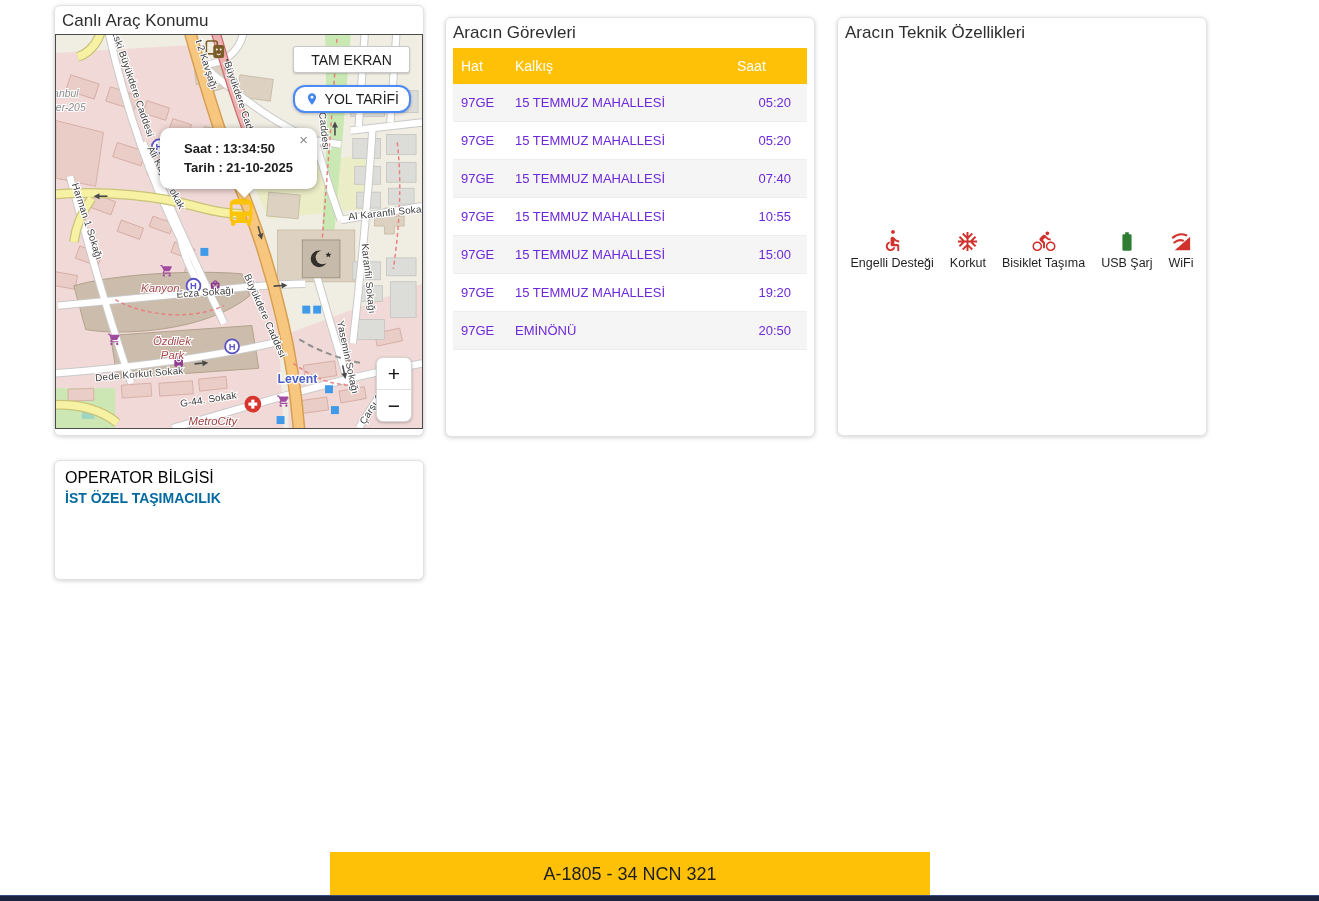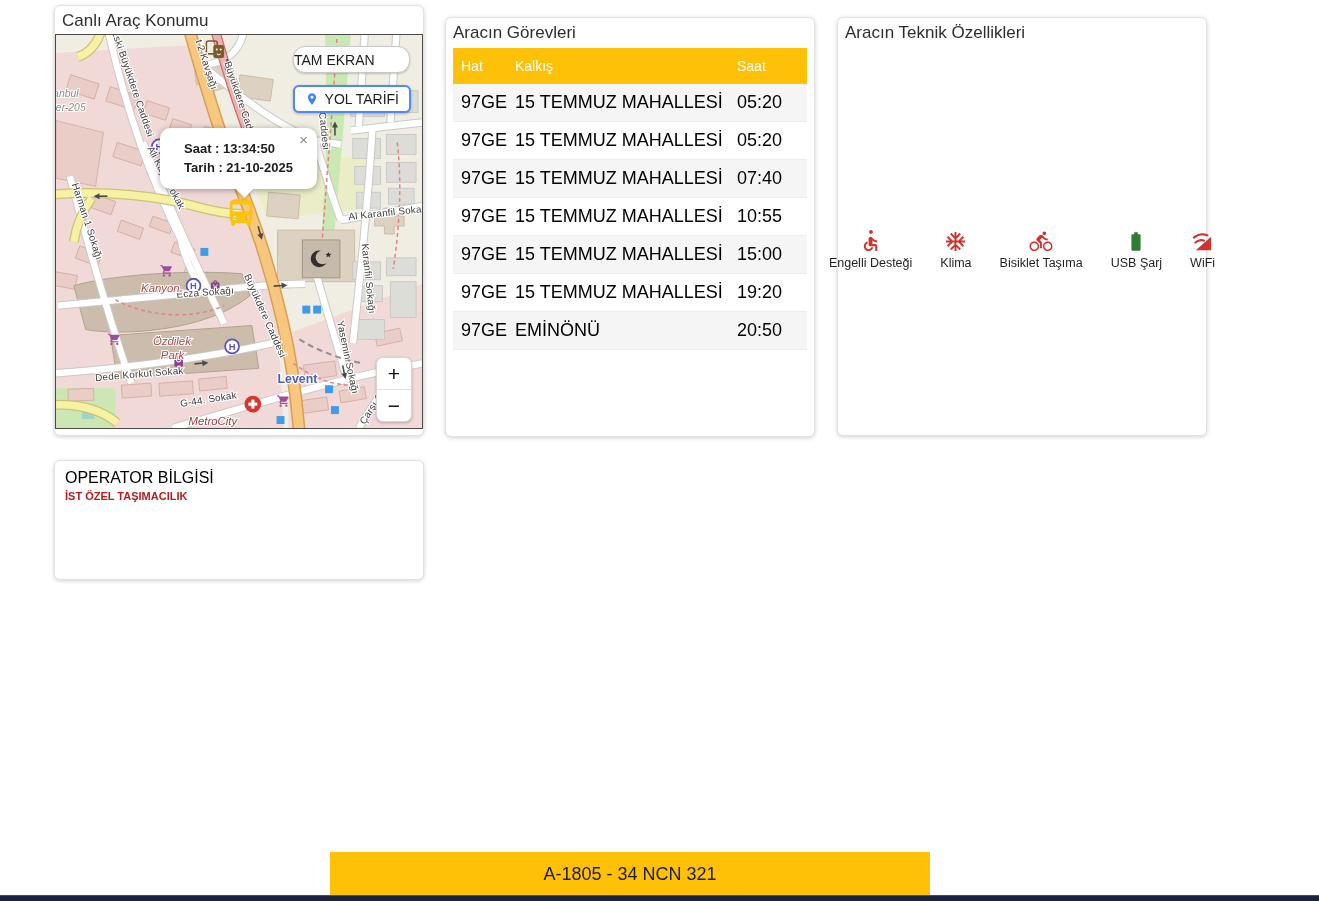--- a/index.html
+++ b/index.html
@@ -20,26 +20,26 @@
   .ml{font-size:10px;fill:#3d3d3d;stroke:#fff;stroke-width:2.2px;paint-order:stroke;letter-spacing:.2px}
   .ml-poi{font-size:11.5px;font-style:italic;fill:#a8494f;stroke:#fff;stroke-width:2.2px;paint-order:stroke}
   .ml-gray{font-size:10.5px;font-style:italic;fill:#8c8c8c;stroke:#fff;stroke-width:2px;paint-order:stroke}
   .ml-station{font-size:12.5px;font-weight:bold;fill:#4a5ec4;stroke:#fff;stroke-width:2.4px;paint-order:stroke}
   .ml-metro{font-size:11.5px;font-style:italic;fill:#9c3c3c;stroke:#fff;stroke-width:2.2px;paint-order:stroke}
   .htxt{font-size:9.5px;font-weight:bold;fill:#5a53c5}
   .bstop{fill:#3f9bea}
 
   .btn-fullscreen{
     position:absolute;top:11px;right:12px;width:115px;height:25px;background:#fff;
-    border:1px solid #c8c8c8;border-radius:12px;font-size:14px;color:#1d1d1d;
-    display:flex;align-items:center;z-index:6;box-shadow:0 1px 2px rgba(0,0,0,.2);cursor:pointer
+    border:1px solid #c8c8c8;border-radius:3px;font-size:14px;color:#1d1d1d;
+    display:flex;align-items:center;justify-content:center;z-index:6;box-shadow:0 1px 2px rgba(0,0,0,.2);cursor:pointer
   }
   .btn-directions{
     position:absolute;top:50px;right:11px;height:24px;padding:0 10px;background:#fff;
-    border:2px solid #4c8bf5;border-radius:6px;font-size:14px;color:#1d1d1d;
+    border:2px solid #4c8bf5;border-radius:12px;font-size:14px;color:#1d1d1d;
     display:flex;align-items:center;gap:6px;z-index:6;box-shadow:0 1px 3px rgba(0,0,0,.25);cursor:pointer
   }
   .map-popup{
     position:absolute;left:104px;top:93px;width:157px;height:61px;background:#fff;border-radius:10px;
     box-shadow:0 1px 6px rgba(0,0,0,.35);z-index:5;box-sizing:border-box;padding:11px 0 0 24px;
     font-size:13px;font-weight:bold;color:#1d1d1d;line-height:19px
   }
   .popup-close{position:absolute;top:2px;right:9px;font-size:15px;color:#8a8a8a;font-weight:400;cursor:pointer}
   .popup-tail{position:absolute;left:78px;bottom:-6px;width:13px;height:13px;background:#fff;transform:rotate(45deg);box-shadow:2px 2px 3px rgba(0,0,0,.12)}
   .bus-marker{position:absolute;left:168px;top:161px;z-index:4}
@@ -49,36 +49,36 @@
   }
   .zoom-btn{height:31px;display:flex;align-items:center;justify-content:center;font-size:21px;color:#111;cursor:pointer}
   .zoom-btn + .zoom-btn{border-top:1px solid #e0e0e0}
 
   
   #card-duties{left:445px;top:17px;width:370px;height:420px}
   .duty-table{margin:2px 7px 4px}
   .duty-head{display:grid;grid-template-columns:62px 1fr 70px;background:#FFC107;color:#fff;font-size:14px;height:36px;align-items:center}
   .duty-head .c1{padding-left:8px}
   .duty-head .c3{padding-right:16px}
-  .duty-row{display:grid;grid-template-columns:62px 1fr 70px;height:37px;align-items:center;font-size:18px;color:#000000;border-bottom:1px solid #ededed}
+  .duty-row{display:grid;grid-template-columns:62px 1fr 70px;height:37px;align-items:center;font-size:13px;color:#6d28d9;border-bottom:1px solid #ededed}
   .duty-row .c1{padding-left:8px}
-  .duty-row .c3{text-align:left;padding-right:16px}
+  .duty-row .c3{text-align:right;padding-right:16px}
   .duty-body .duty-row:nth-child(odd){background:#f5f5f5}
 
   
   #card-features{left:837px;top:17px;width:370px;height:419px}
-  .features-row{display:flex;justify-content:center;align-items:flex-end;gap:28px;margin-top:184px}
+  .features-row{display:flex;justify-content:center;align-items:flex-end;gap:16px;margin-top:184px}
   .feature{display:flex;flex-direction:column;align-items:center;gap:3px}
   .feature .ficon svg{display:block}
   .flabel{font-size:12.5px;color:#1f1f1f;white-space:nowrap}
 
   
   #card-operator{left:54px;top:460px;width:370px;height:120px}
   .op-title{font-size:16px;color:#000000;padding:8px 10px 0}
-  .op-name{font-size:11px;font-weight:bold;color:#b91c1c;padding:3px 10px}
+  .op-name{font-size:14px;font-weight:bold;color:#0369a1;padding:3px 10px}
 
   
   #footer-bar{
     position:absolute;left:330px;top:852px;width:600px;height:45px;background:#FFC107;
     display:flex;align-items:center;justify-content:center;font-size:18px;font-weight:400;color:#1e1e1e
   }
   #bottom-strip{position:absolute;left:0;bottom:0;width:100%;height:5px;background:#1C2340;border-top:1px solid #3A4B7E}
 </style>
 </head>
 <body>
@@ -411,21 +411,21 @@
         </span>
     <span class="flabel">Engelli Desteği</span>
   </div>
 
   <div class="feature">
     <span class="ficon" style="color: rgb(210, 50, 45);">
           <svg width="23" height="23" viewBox="0 0 24 24">
             <path fill="currentColor" d="M22 11h-4.17l3.24-3.24-1.41-1.42L15 11h-2V9l4.66-4.66-1.42-1.41L13 6.17V2h-2v4.17L7.76 2.93 6.34 4.34 11 9v2H9L4.34 6.34 2.93 7.76 6.17 11H2v2h4.17l-3.24 3.24 1.41 1.42L9 13h2v2l-4.66 4.66 1.42 1.41L11 17.83V22h2v-4.17l3.24 3.24 1.42-1.41L13 15v-2h2l4.66 4.66 1.41-1.42L17.83 13H22z"></path>
           </svg>
         </span>
-    <span class="flabel">Klima</span>
+    <span class="flabel">Korkut</span>
   </div>
 
   <div class="feature">
     <span class="ficon" style="color: rgb(210, 50, 45);">
           <svg width="26" height="23" viewBox="0 0 24 24">
             <path fill="currentColor" d="M15.5 5.5c1.1 0 2-.9 2-2s-.9-2-2-2-2 .9-2 2 .9 2 2 2zM5 12c-2.8 0-5 2.2-5 5s2.2 5 5 5 5-2.2 5-5-2.2-5-5-5zm0 8.5c-1.9 0-3.5-1.6-3.5-3.5s1.6-3.5 3.5-3.5 3.5 1.6 3.5 3.5-1.6 3.5-3.5 3.5zm5.8-10l2.4-2.4.8.8c1.3 1.3 3 2.1 5.1 2.1V9c-1.5 0-2.7-.6-3.6-1.5l-1.9-1.9c-.5-.4-1-.6-1.6-.6s-1.1.2-1.4.6L7.8 8.4c-.4.4-.6.9-.6 1.4 0 .6.2 1.1.6 1.4L11 14v5h2v-6.2l-2.2-2.3zM19 12c-2.8 0-5 2.2-5 5s2.2 5 5 5 5-2.2 5-5-2.2-5-5-5zm0 8.5c-1.9 0-3.5-1.6-3.5-3.5s1.6-3.5 3.5-3.5 3.5 1.6 3.5 3.5-1.6 3.5-3.5 3.5z"></path>
           </svg>
         </span>
     <span class="flabel">Bisiklet Taşıma</span>
   </div>

